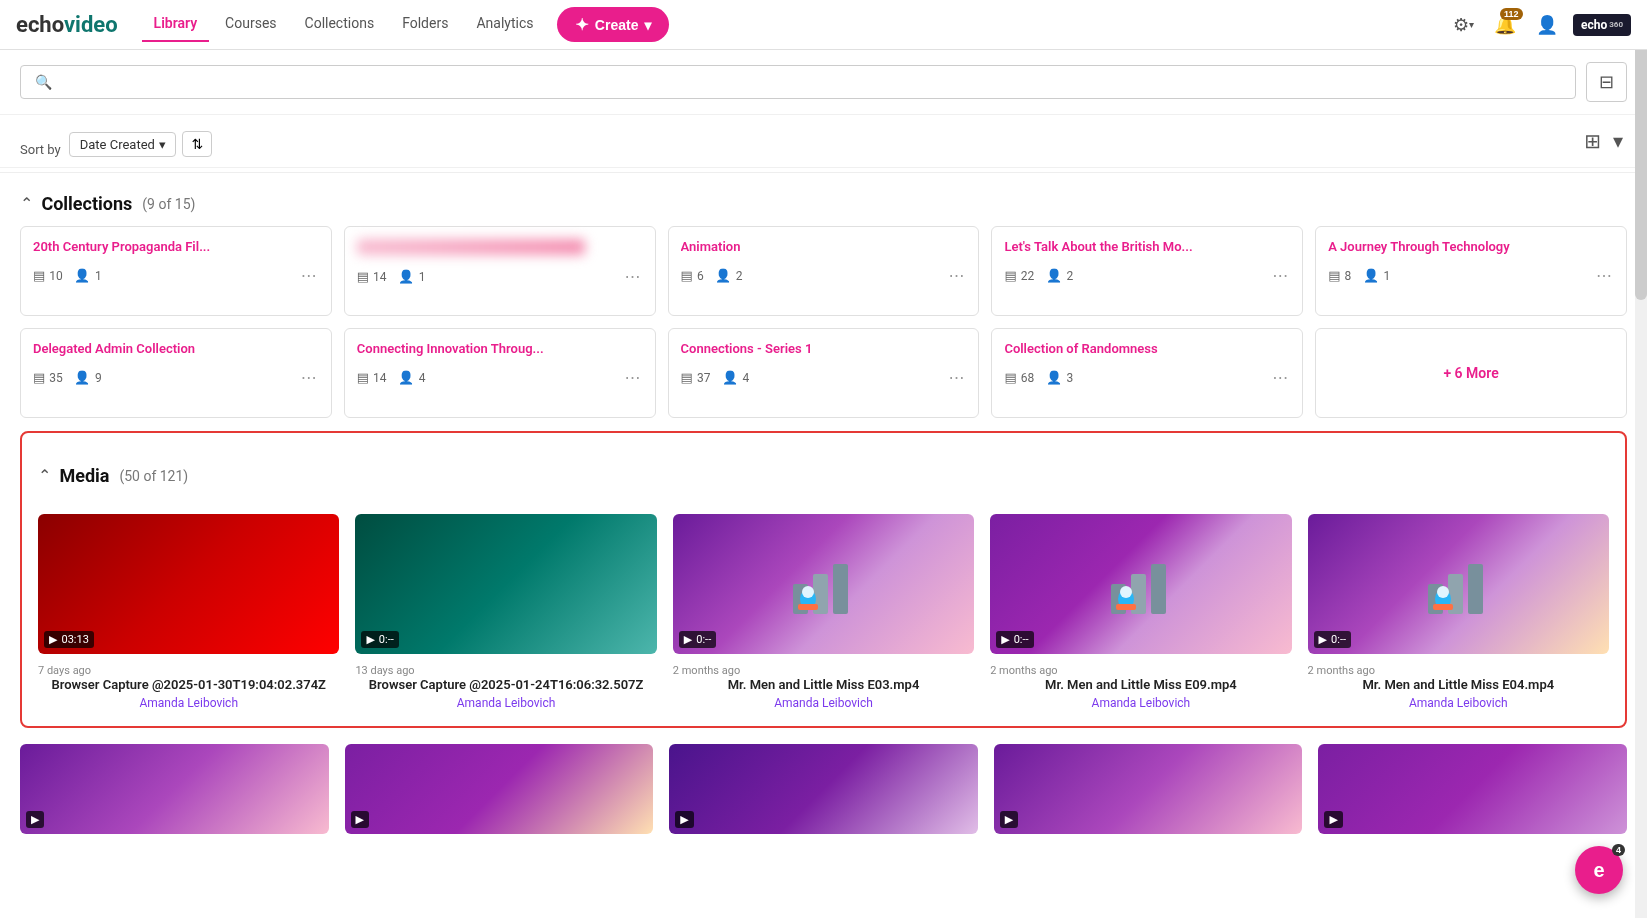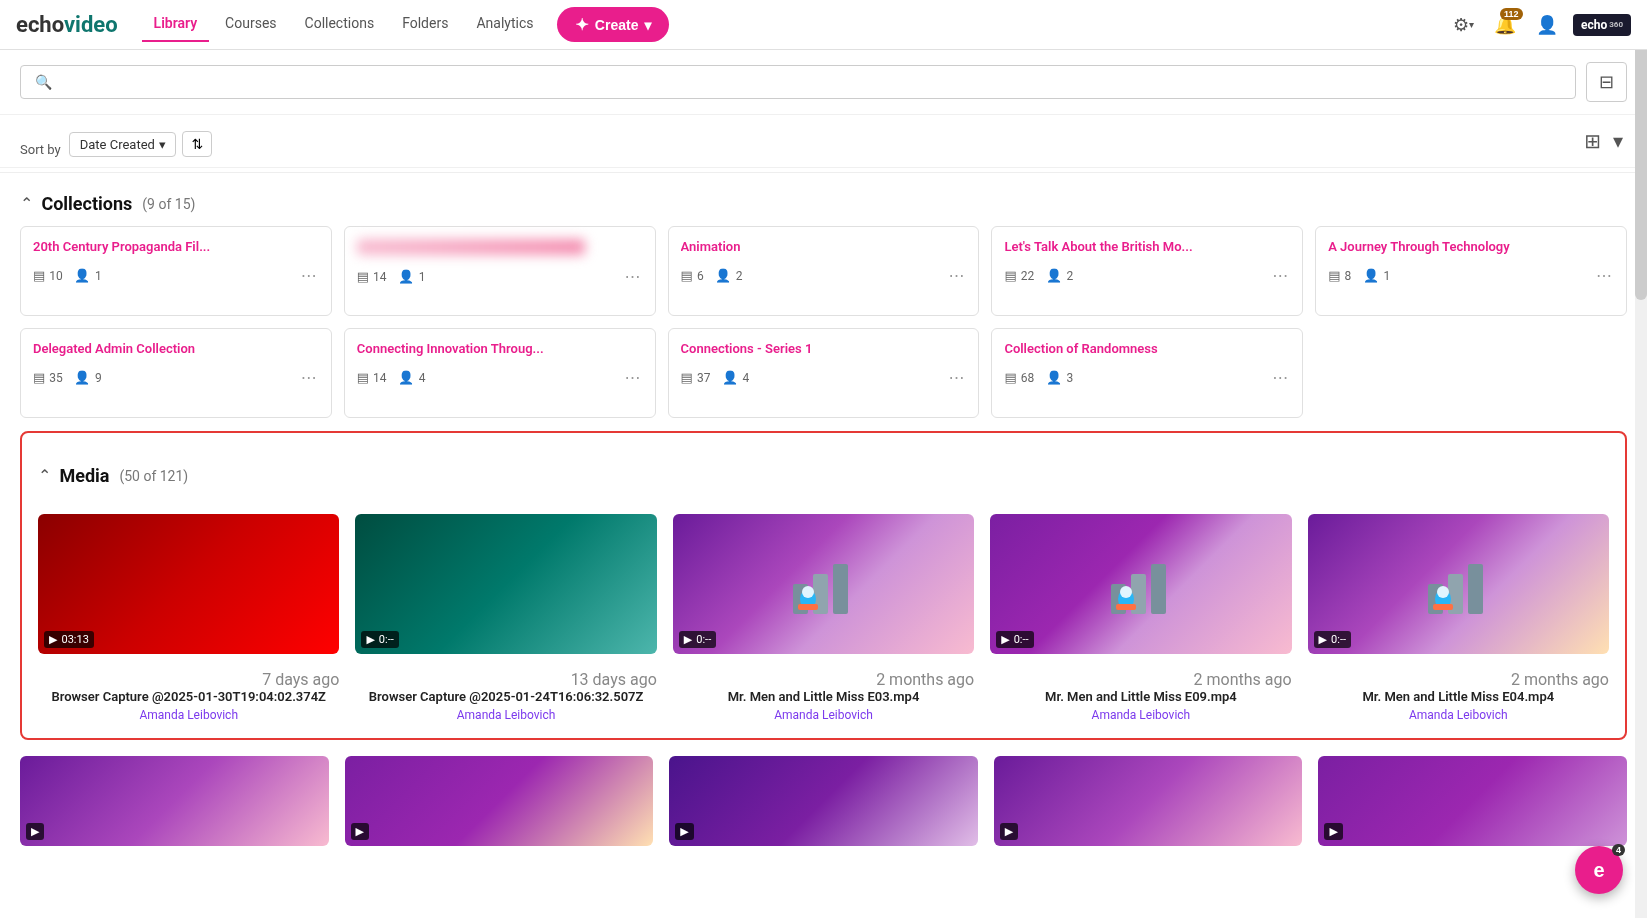--- a/index.html
+++ b/index.html
@@ -134,21 +134,21 @@
       background: #333;
     }
     .media-thumb-red { background: linear-gradient(135deg, #8b0000, #cc0000, #ff0000); }
     .media-thumb-teal { background: linear-gradient(135deg, #004d40, #00796b, #4db6ac); }
     .play-badge {
       position: absolute; bottom: 6px; left: 6px; background: rgba(0,0,0,0.7);
       color: #fff; border-radius: 3px; padding: 2px 5px; font-size: 11px;
       display: flex; align-items: center; gap: 4px;
     }
     .play-icon { font-size: 11px; }
-    .media-date { text-align: right; font-size: 16px; color: #888; margin-top: 16px; }
+    .media-date { font-size: 11px; color: #888; margin-top: 10px; }
     .media-name { font-size: 13px; font-weight: 600; color: #222; text-align: center; line-height: 1.3; }
     .media-author { font-size: 12px; color: #7c3aed; text-align: center; margin-top: 2px; }
 
     
     .media-row-partial {
       display: grid; grid-template-columns: repeat(5, 1fr); gap: 16px; margin-top: 16px;
     }
     .media-card-partial .media-thumb {
       height: 90px;
     }
@@ -409,20 +409,23 @@
           </span>
           <span class="stat">
             <span class="stat-icon">👤</span>
             <span>3</span>
           </span>
         </div>
         <button class="more-btn">⋯</button>
       </div>
     </div>
 
+    <div class="more-collections-card">
+      <span class="more-collections-text">+ 6 More</span>
+    </div>
 
   </div>
 
   <div class="media-section">
     <div class="section-header">
       <span class="section-toggle">⌃</span>
       <span class="section-title">Media</span>
       <span class="section-count">(50 of 121)</span>
     </div>
 

